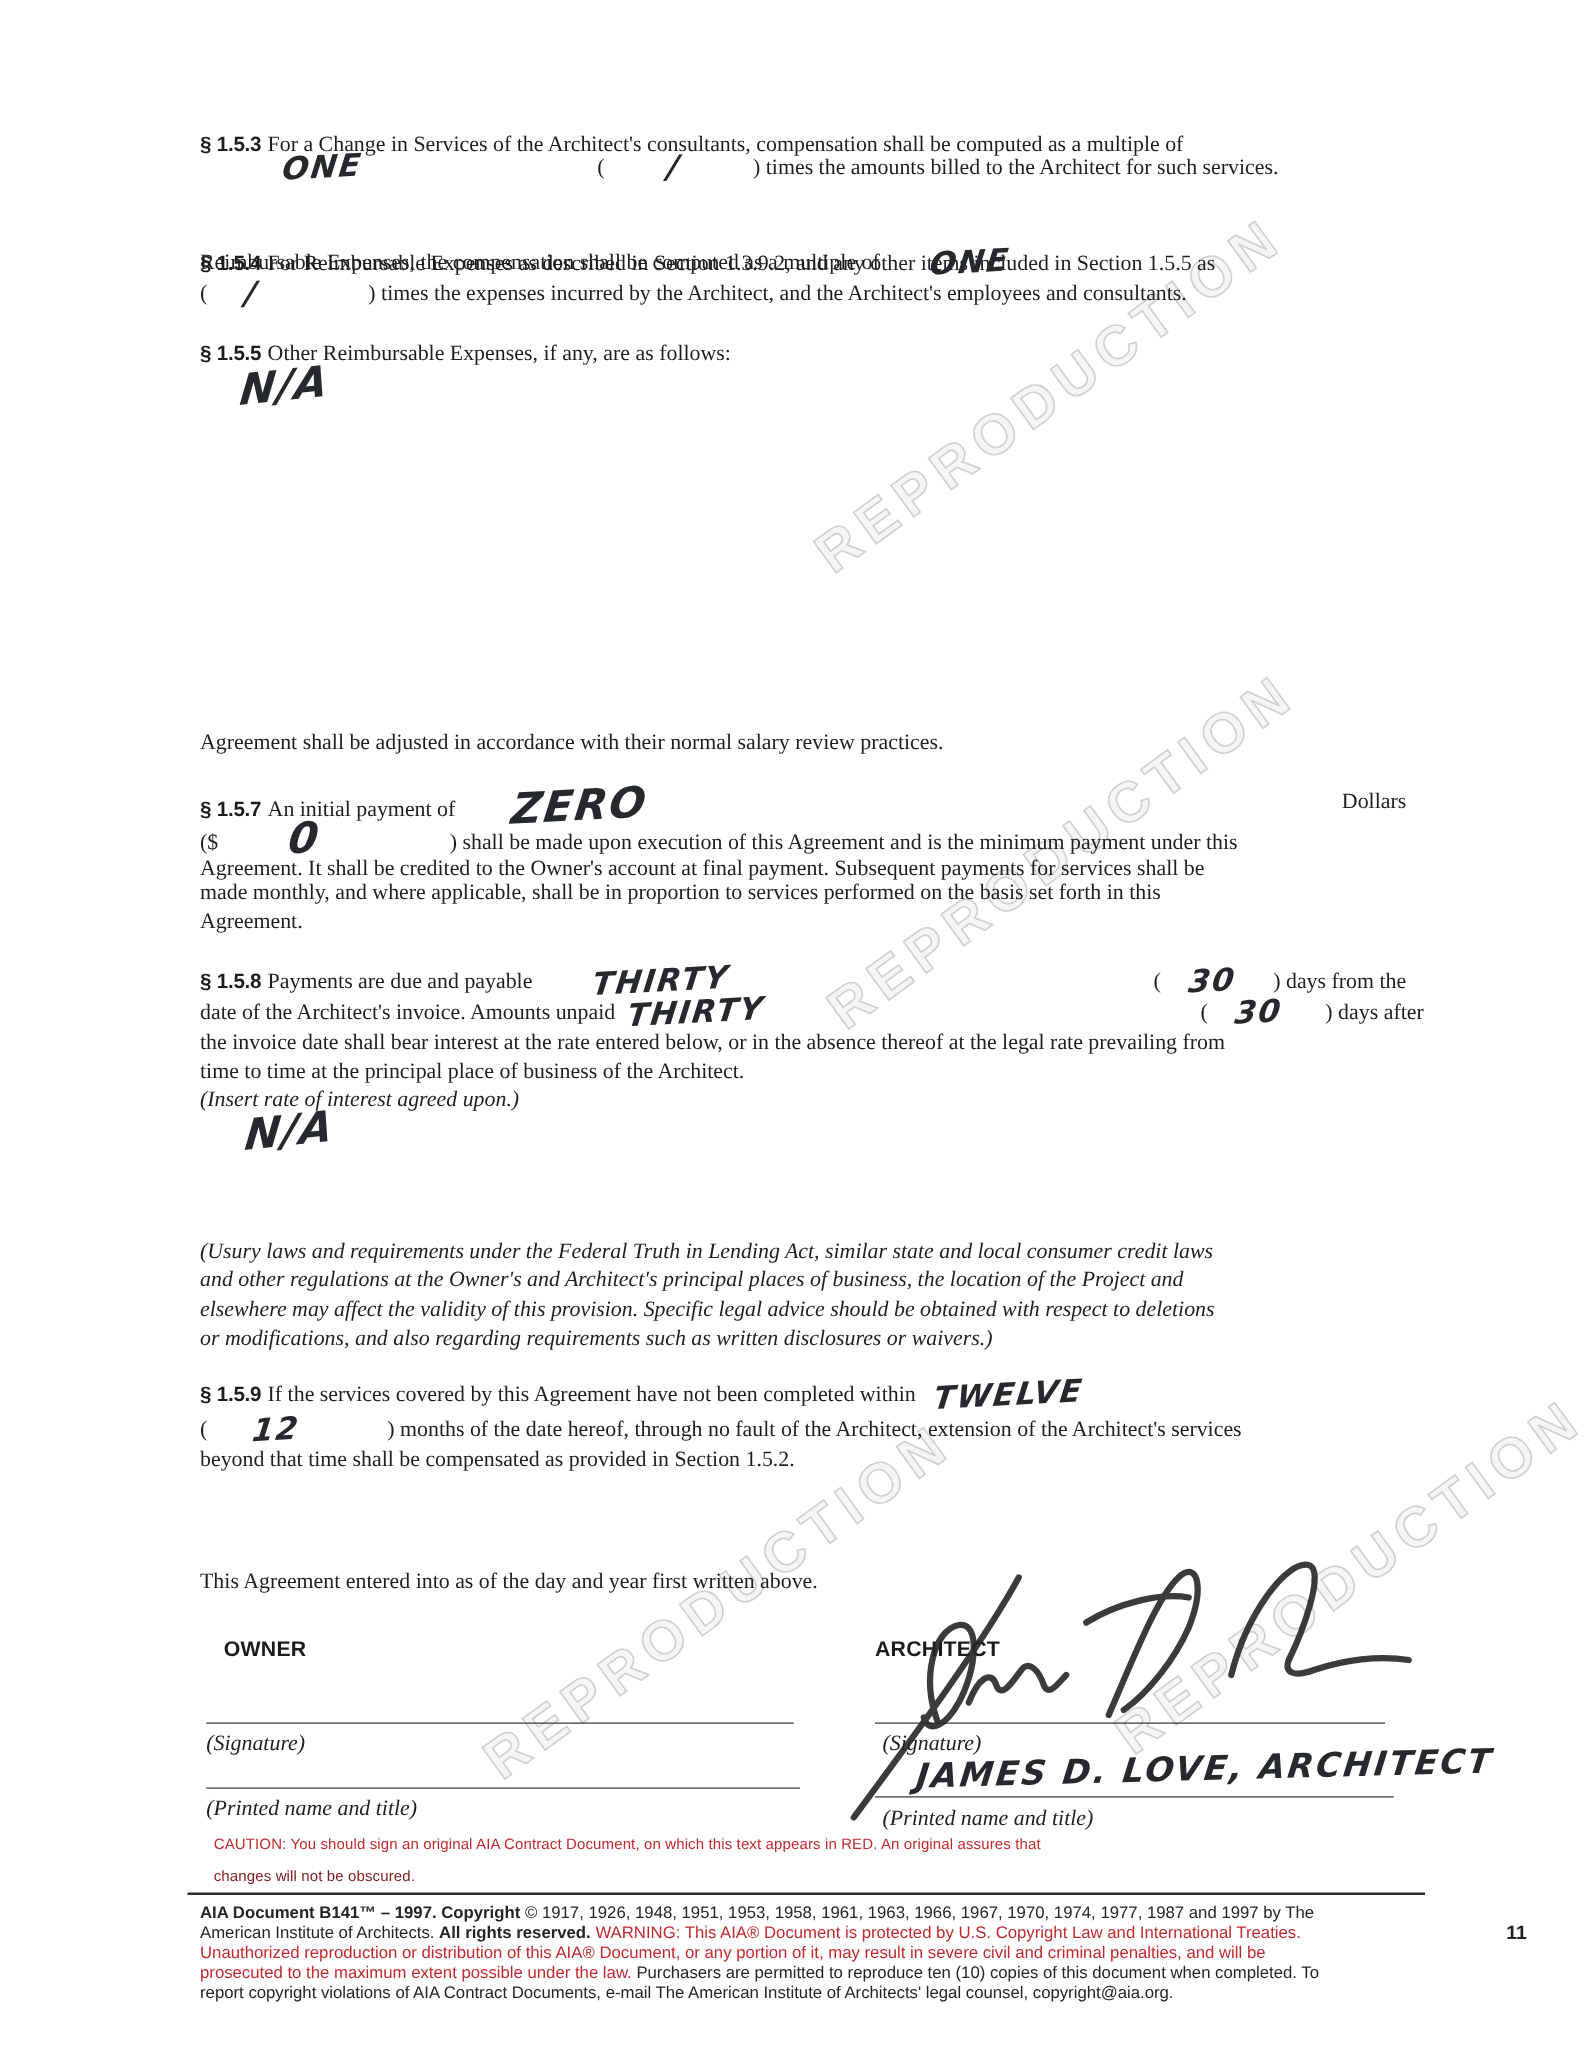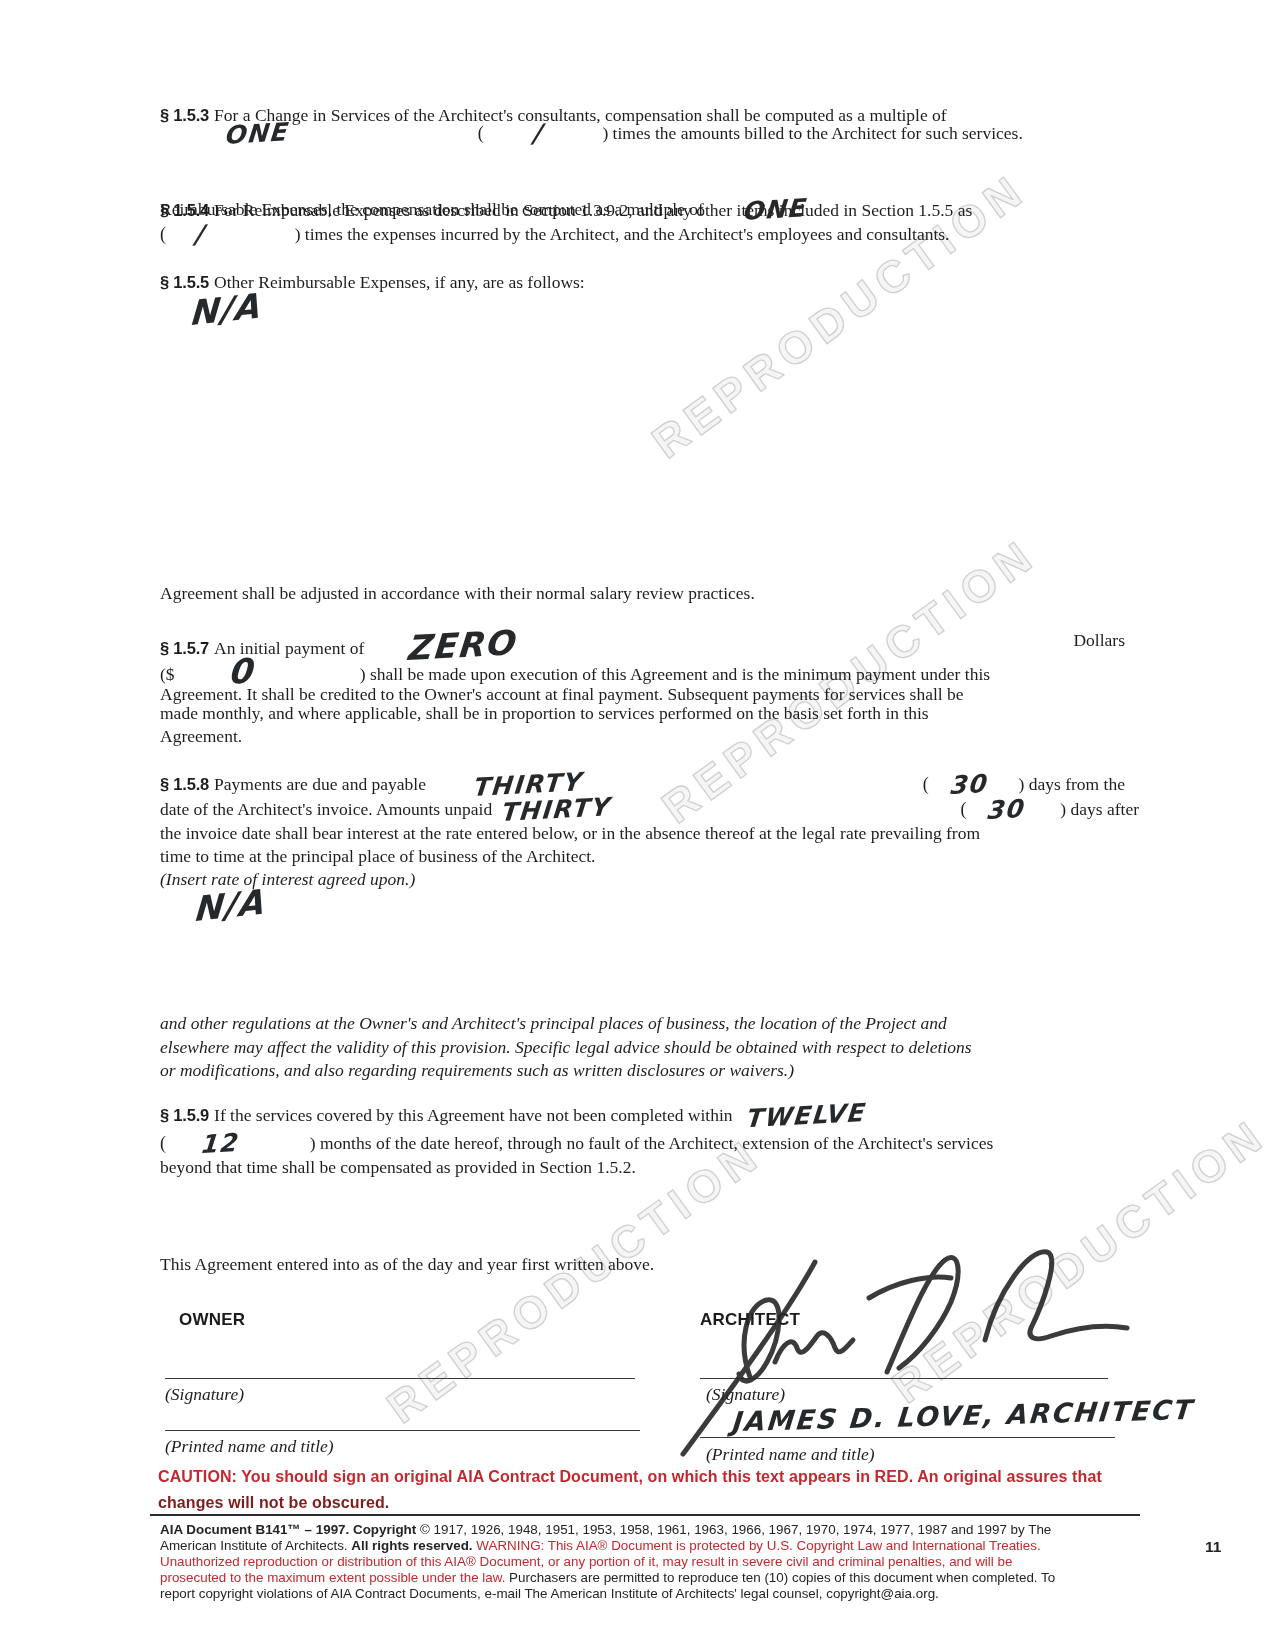--- a/index.html
+++ b/index.html
@@ -38,22 +38,22 @@
     font-size:17px; color:#1b1b1d; letter-spacing:0.2px;
   }
   .sig-line{position:absolute; border-top:1.6px solid #3a3a3c; height:0;}
   .caption{position:absolute; font-style:italic; font-size:17.5px; color:#1e1e20;}
   .name-hw{
     position:absolute; font-family:"DejaVu Sans",sans-serif; font-style:italic;
     font-weight:bold; font-size:27px; letter-spacing:2px; color:#26292b;
     transform:rotate(-1.5deg) skewX(-8deg); white-space:nowrap;
   }
   .caution-line{
-    position:absolute; left:158px; font-family:"Liberation Sans",sans-serif;
-    font-weight:bold; font-size:16px; letter-spacing:0.1px; white-space:nowrap;
+    position:absolute; left:171px; font-family:"Liberation Sans",sans-serif;
+    font-weight:normal; font-size:12px; letter-spacing:0.1px; white-space:nowrap;
   }
   .footer-rule{position:absolute; left:150px; width:990px; border-top:2.2px solid #2c2c2e; height:0;}
   .footer-line{
     position:absolute; left:160px; width:1000px; font-family:"Liberation Sans",sans-serif;
     font-size:13.4px; color:#242426; white-space:nowrap;
   }
   .footer-line b{font-weight:bold;}
   .page-number{
     position:absolute; left:1205px; top:1538px; font-family:"Liberation Sans",sans-serif;
     font-weight:bold; font-size:15.5px; color:#222;
@@ -117,20 +117,21 @@
     <span>date of the Architect's invoice. Amounts unpaid</span><span class="hw" style="margin-left:10px;">THIRTY</span>
     <span class="rgroup" style="right:-14px;">
       <span class="paren">(</span><span class="hw" style="margin-left:22px;">30</span><span style="margin-left:34px;">) days after</span>
     </span>
   </div>
   <div class="line" style="top:821px;"><span>the invoice date shall bear interest at the rate entered below, or in the absence thereof at the legal rate prevailing from</span></div>
   <div class="line" style="top:844px;"><span>time to time at the principal place of business of the Architect.</span></div>
   <div class="line it" style="top:867px;"><span>(Insert rate of interest agreed upon.)</span></div>
   <div class="hw hw-xl hw-abs" style="left:196px; top:888px;">N/A</div>
 
+  <div class="line it" style="top:988px;"><span>(Usury laws and requirements under the Federal Truth in Lending Act, similar state and local consumer credit laws</span></div>
   <div class="line it" style="top:1035px;"><span>elsewhere may affect the validity of this provision. Specific legal advice should be obtained with respect to deletions</span></div>
   <div class="line it" style="top:1011px;"><span>and other regulations at the Owner's and Architect's principal places of business, the location of the Project and</span></div>
   <div class="line it" style="top:1058px;"><span>or modifications, and also regarding requirements such as written disclosures or waivers.)</span></div>
 
   <div class="line" style="top:1103px;">
     <span class="sec-label">§ 1.5.9</span><span>If the services covered by this Agreement have not been completed within</span><span class="hw" style="margin-left:14px;">TWELVE</span>
   </div>
   <div class="line" style="top:1131px;">
     <span class="paren">(</span><span class="hw" style="margin-left:36px;">12</span><span style="margin-left:70px;">) months of the date hereof, through no fault of the Architect, extension of the Architect's services</span>
   </div>

